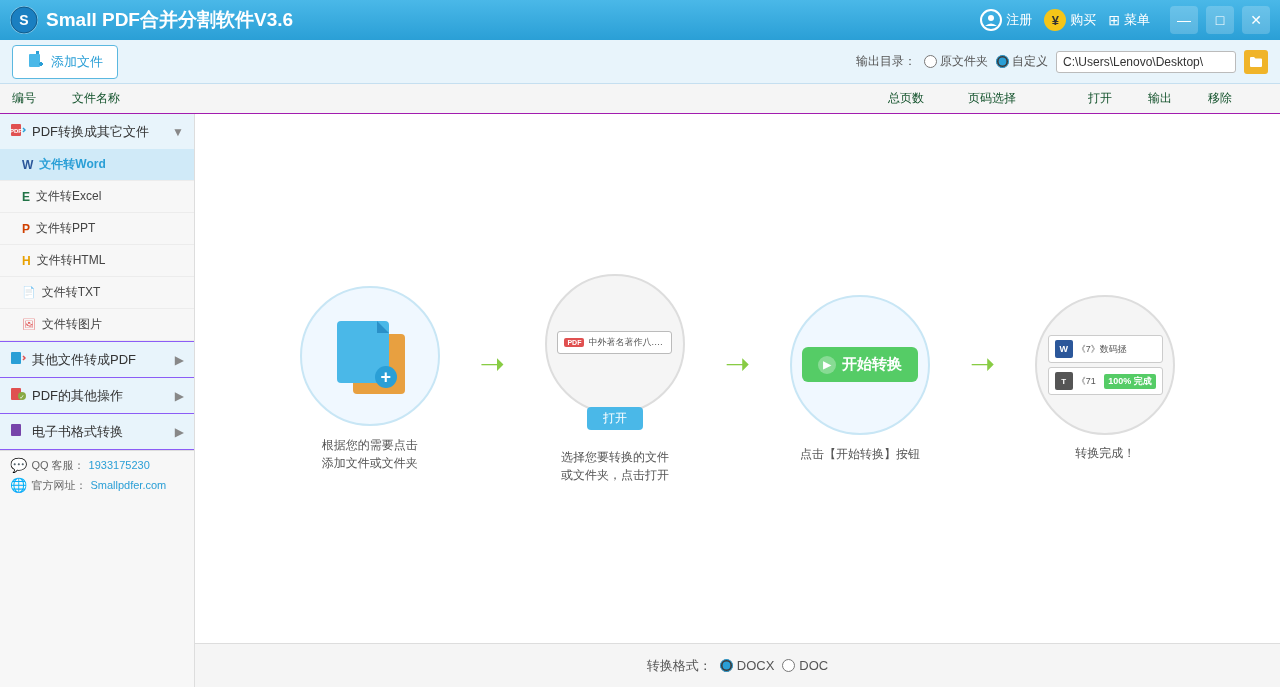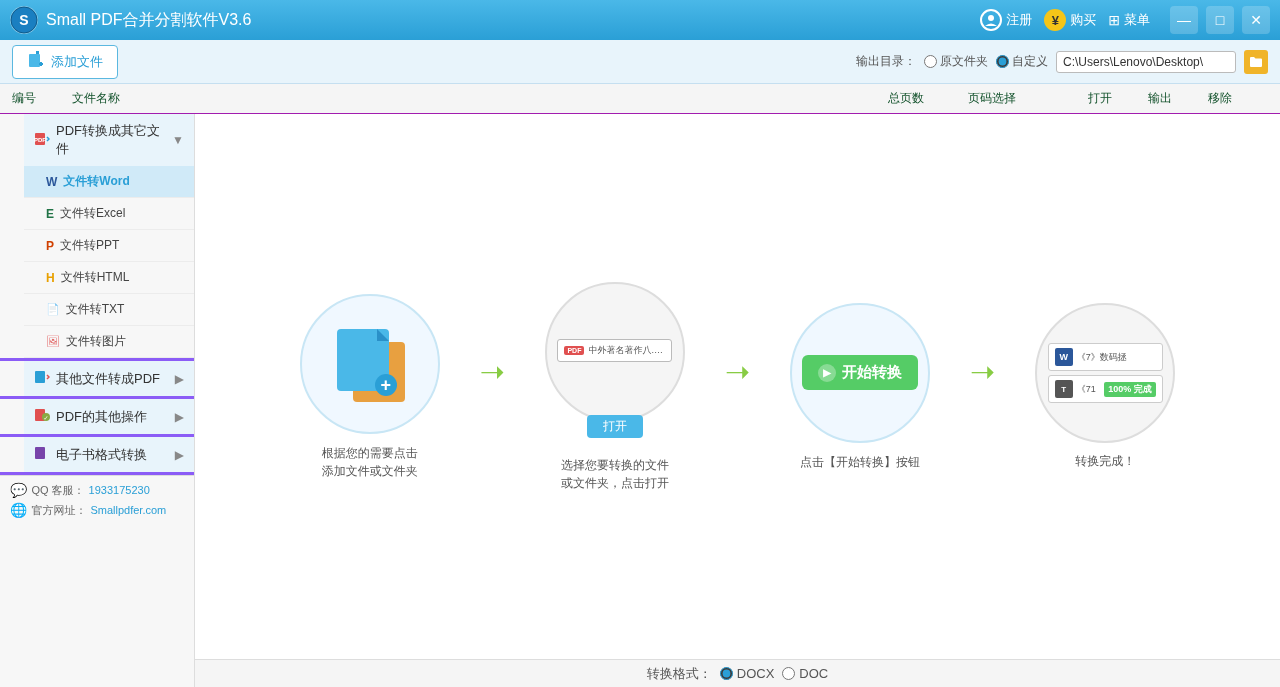--- a/index.html
+++ b/index.html
@@ -16,21 +16,21 @@
       font-size: 14px;
     }
     #titlebar .logo {
       width: 28px; height: 28px;
       background: radial-gradient(circle, #fff 30%, #2a9fd6 100%);
       border-radius: 50%;
       display: flex; align-items: center; justify-content: center;
       margin-right: 8px;
       font-weight: bold; color: #2a9fd6; font-size: 12px;
     }
-    #titlebar .title { flex: 1; font-size: 16px; font-weight: normal; }
+    #titlebar .title { flex: 1; font-size: 19px; font-weight: bold; }
     #titlebar .win-controls { display: flex; gap: 8px; align-items: center; }
     #titlebar .win-btn {
       width: 28px; height: 28px;
       background: rgba(255,255,255,0.2);
       border-radius: 4px;
       display: flex; align-items: center; justify-content: center;
       cursor: pointer; font-size: 14px; color: white;
     }
     #titlebar .top-actions { display: flex; gap: 12px; align-items: center; margin-right: 20px; }
     #titlebar .top-action-btn {
@@ -126,22 +126,21 @@
 
     
     #sidebar {
       width: 195px;
       background: #f7f7f7;
       border-right: 1px solid #ddd;
       overflow-y: auto;
       flex-shrink: 0;
     }
     .sidebar-group {
-      border-bottom: 3px solid #8b5cf6;
-      padding-left: 24px;
+      border-bottom: 1px solid #8b5cf6;
     }
     .sidebar-group-header {
       display: flex; align-items: center;
       padding: 8px 10px;
       background: #e8f4fb;
       font-size: 13px;
       color: #333;
       cursor: pointer;
     }
     .sidebar-group-header .group-icon { margin-right: 6px; font-size: 14px; color: #2a9fd6; }
@@ -266,21 +265,21 @@
     }
     .result-text { flex: 1; color: #555; font-size: 9px; }
     .progress-badge {
       background: #55cc66; color: white;
       font-size: 9px; padding: 1px 4px; border-radius: 2px; font-weight: bold;
     }
     .step4-text { font-size: 12px; color: #555; text-align: center; }
 
     
     #bottom-controls {
-      height: 28px;
+      height: 44px;
       background: #f5f5f5;
       border-top: 1px solid #ddd;
       display: flex;
       align-items: center;
       justify-content: center;
       gap: 30px;
       font-size: 13px;
       color: #555;
     }
     .format-group, .mode-group {

